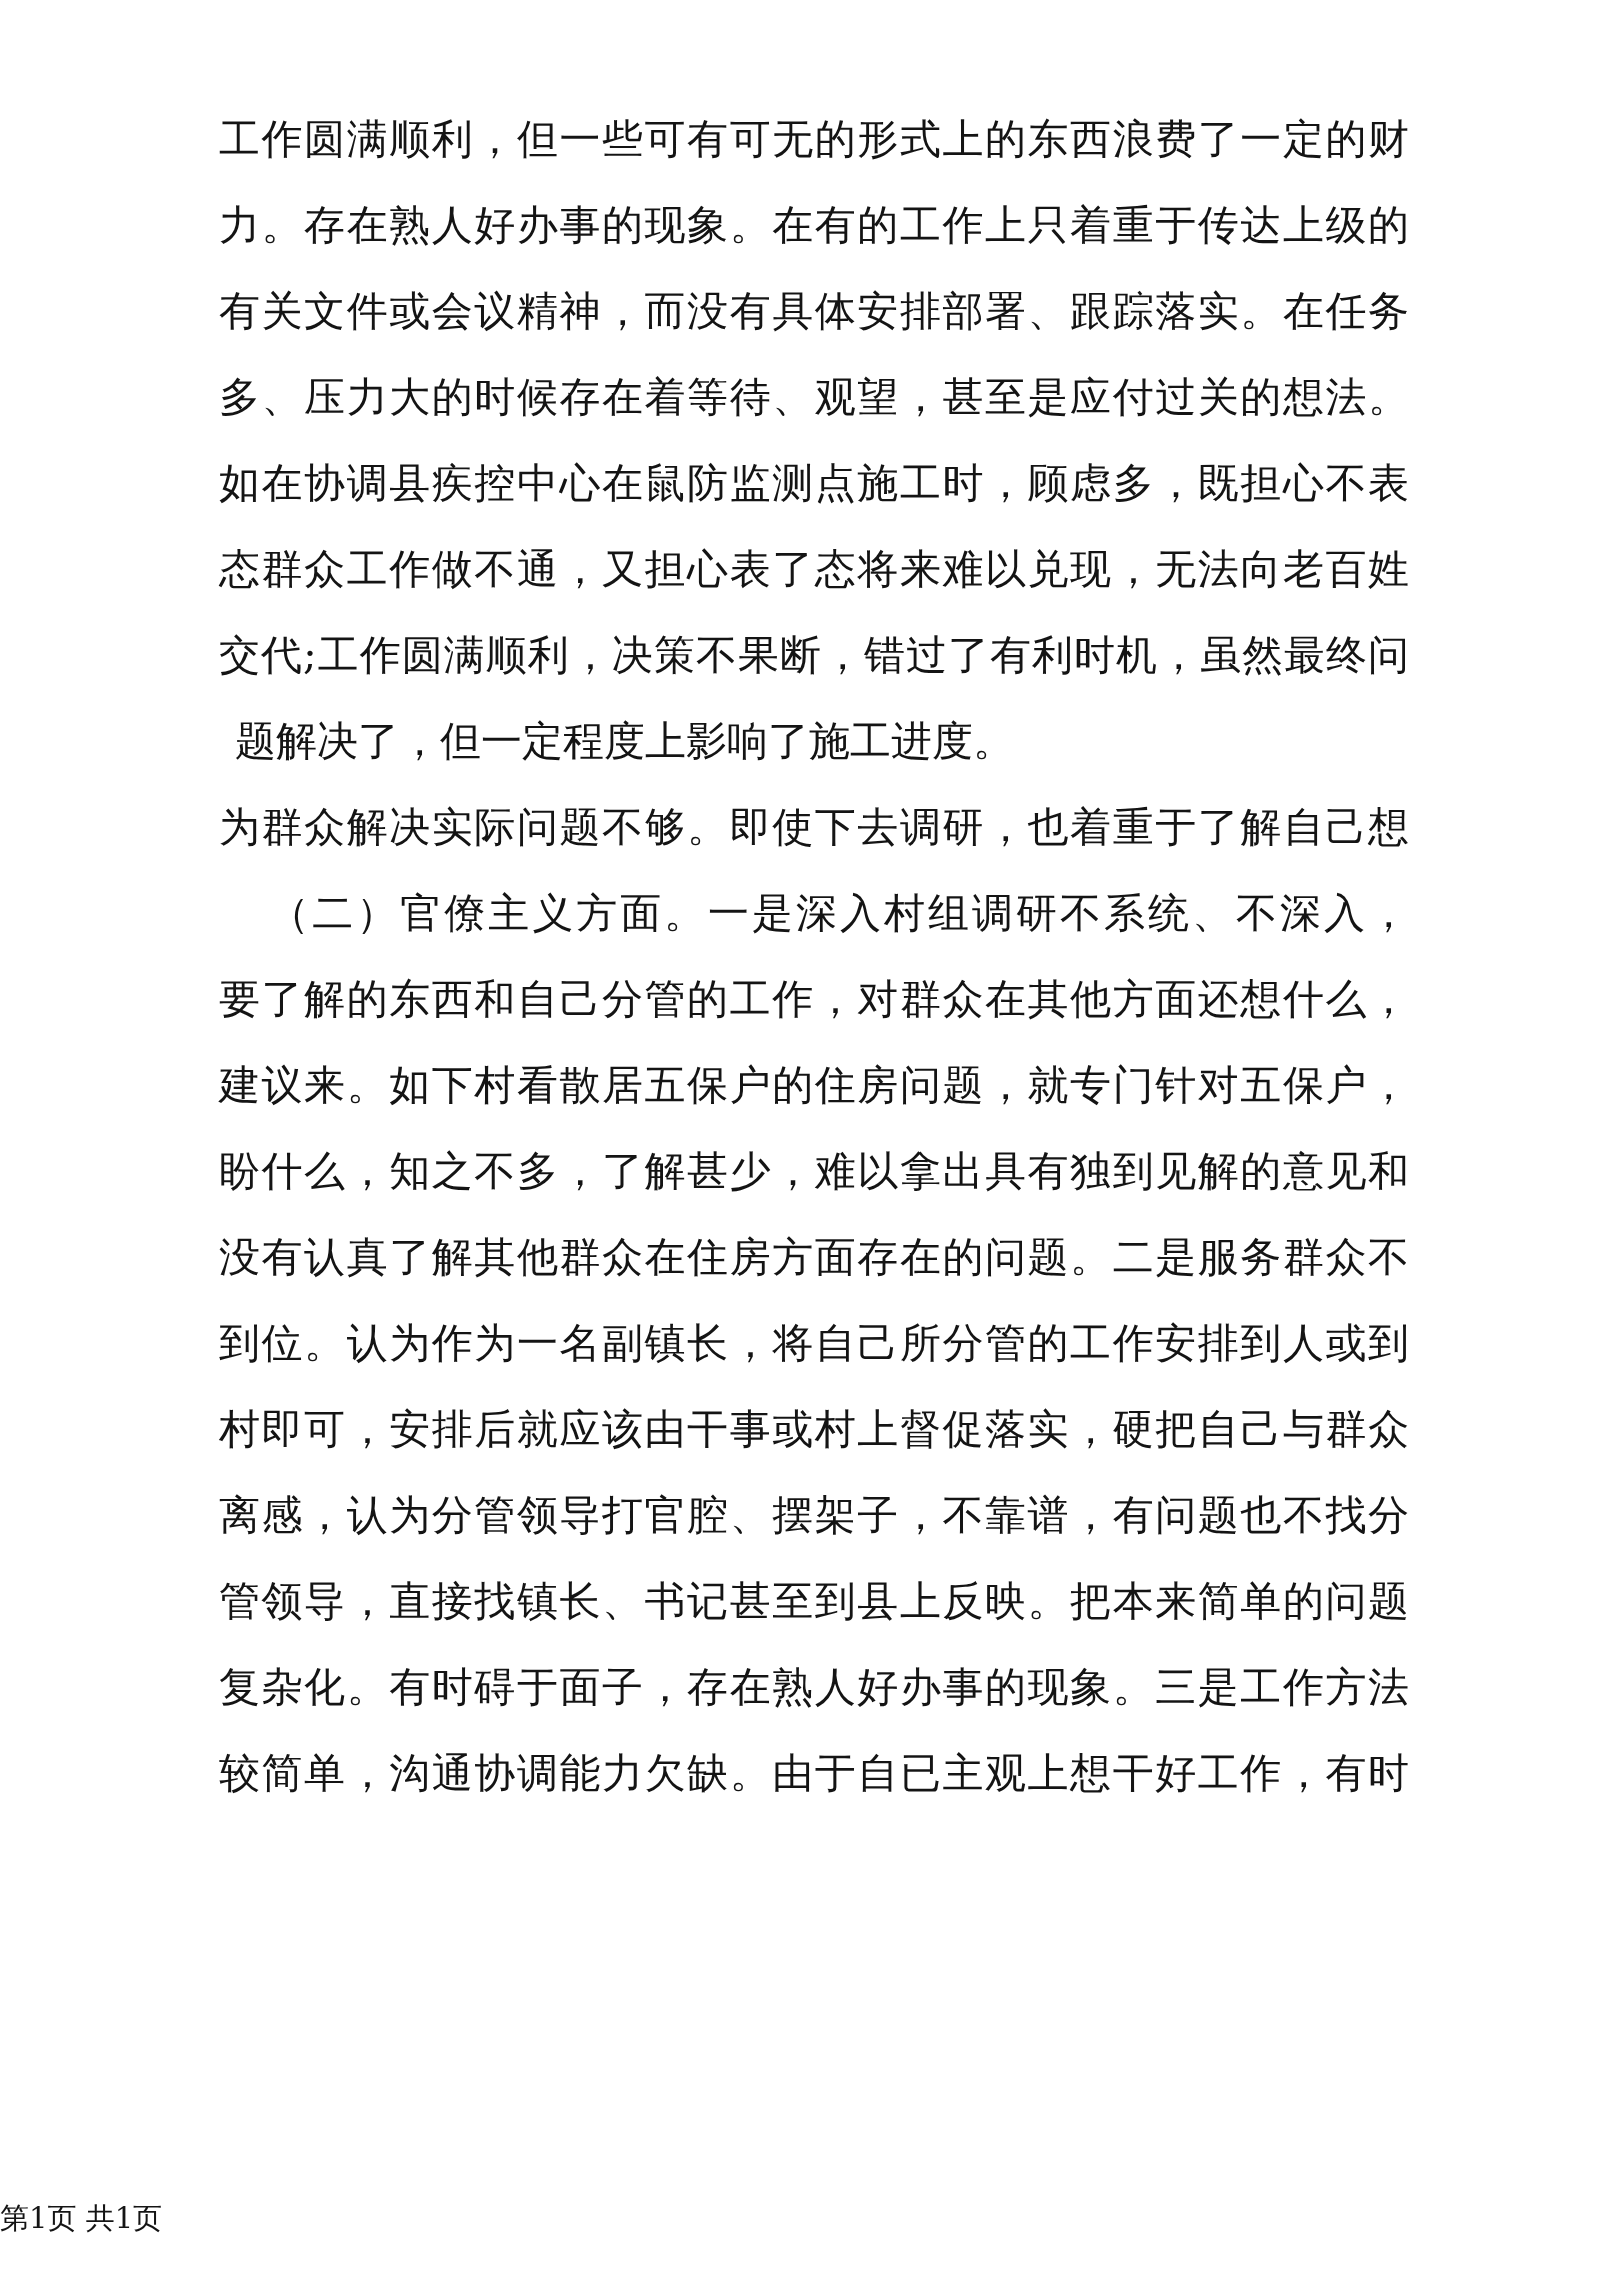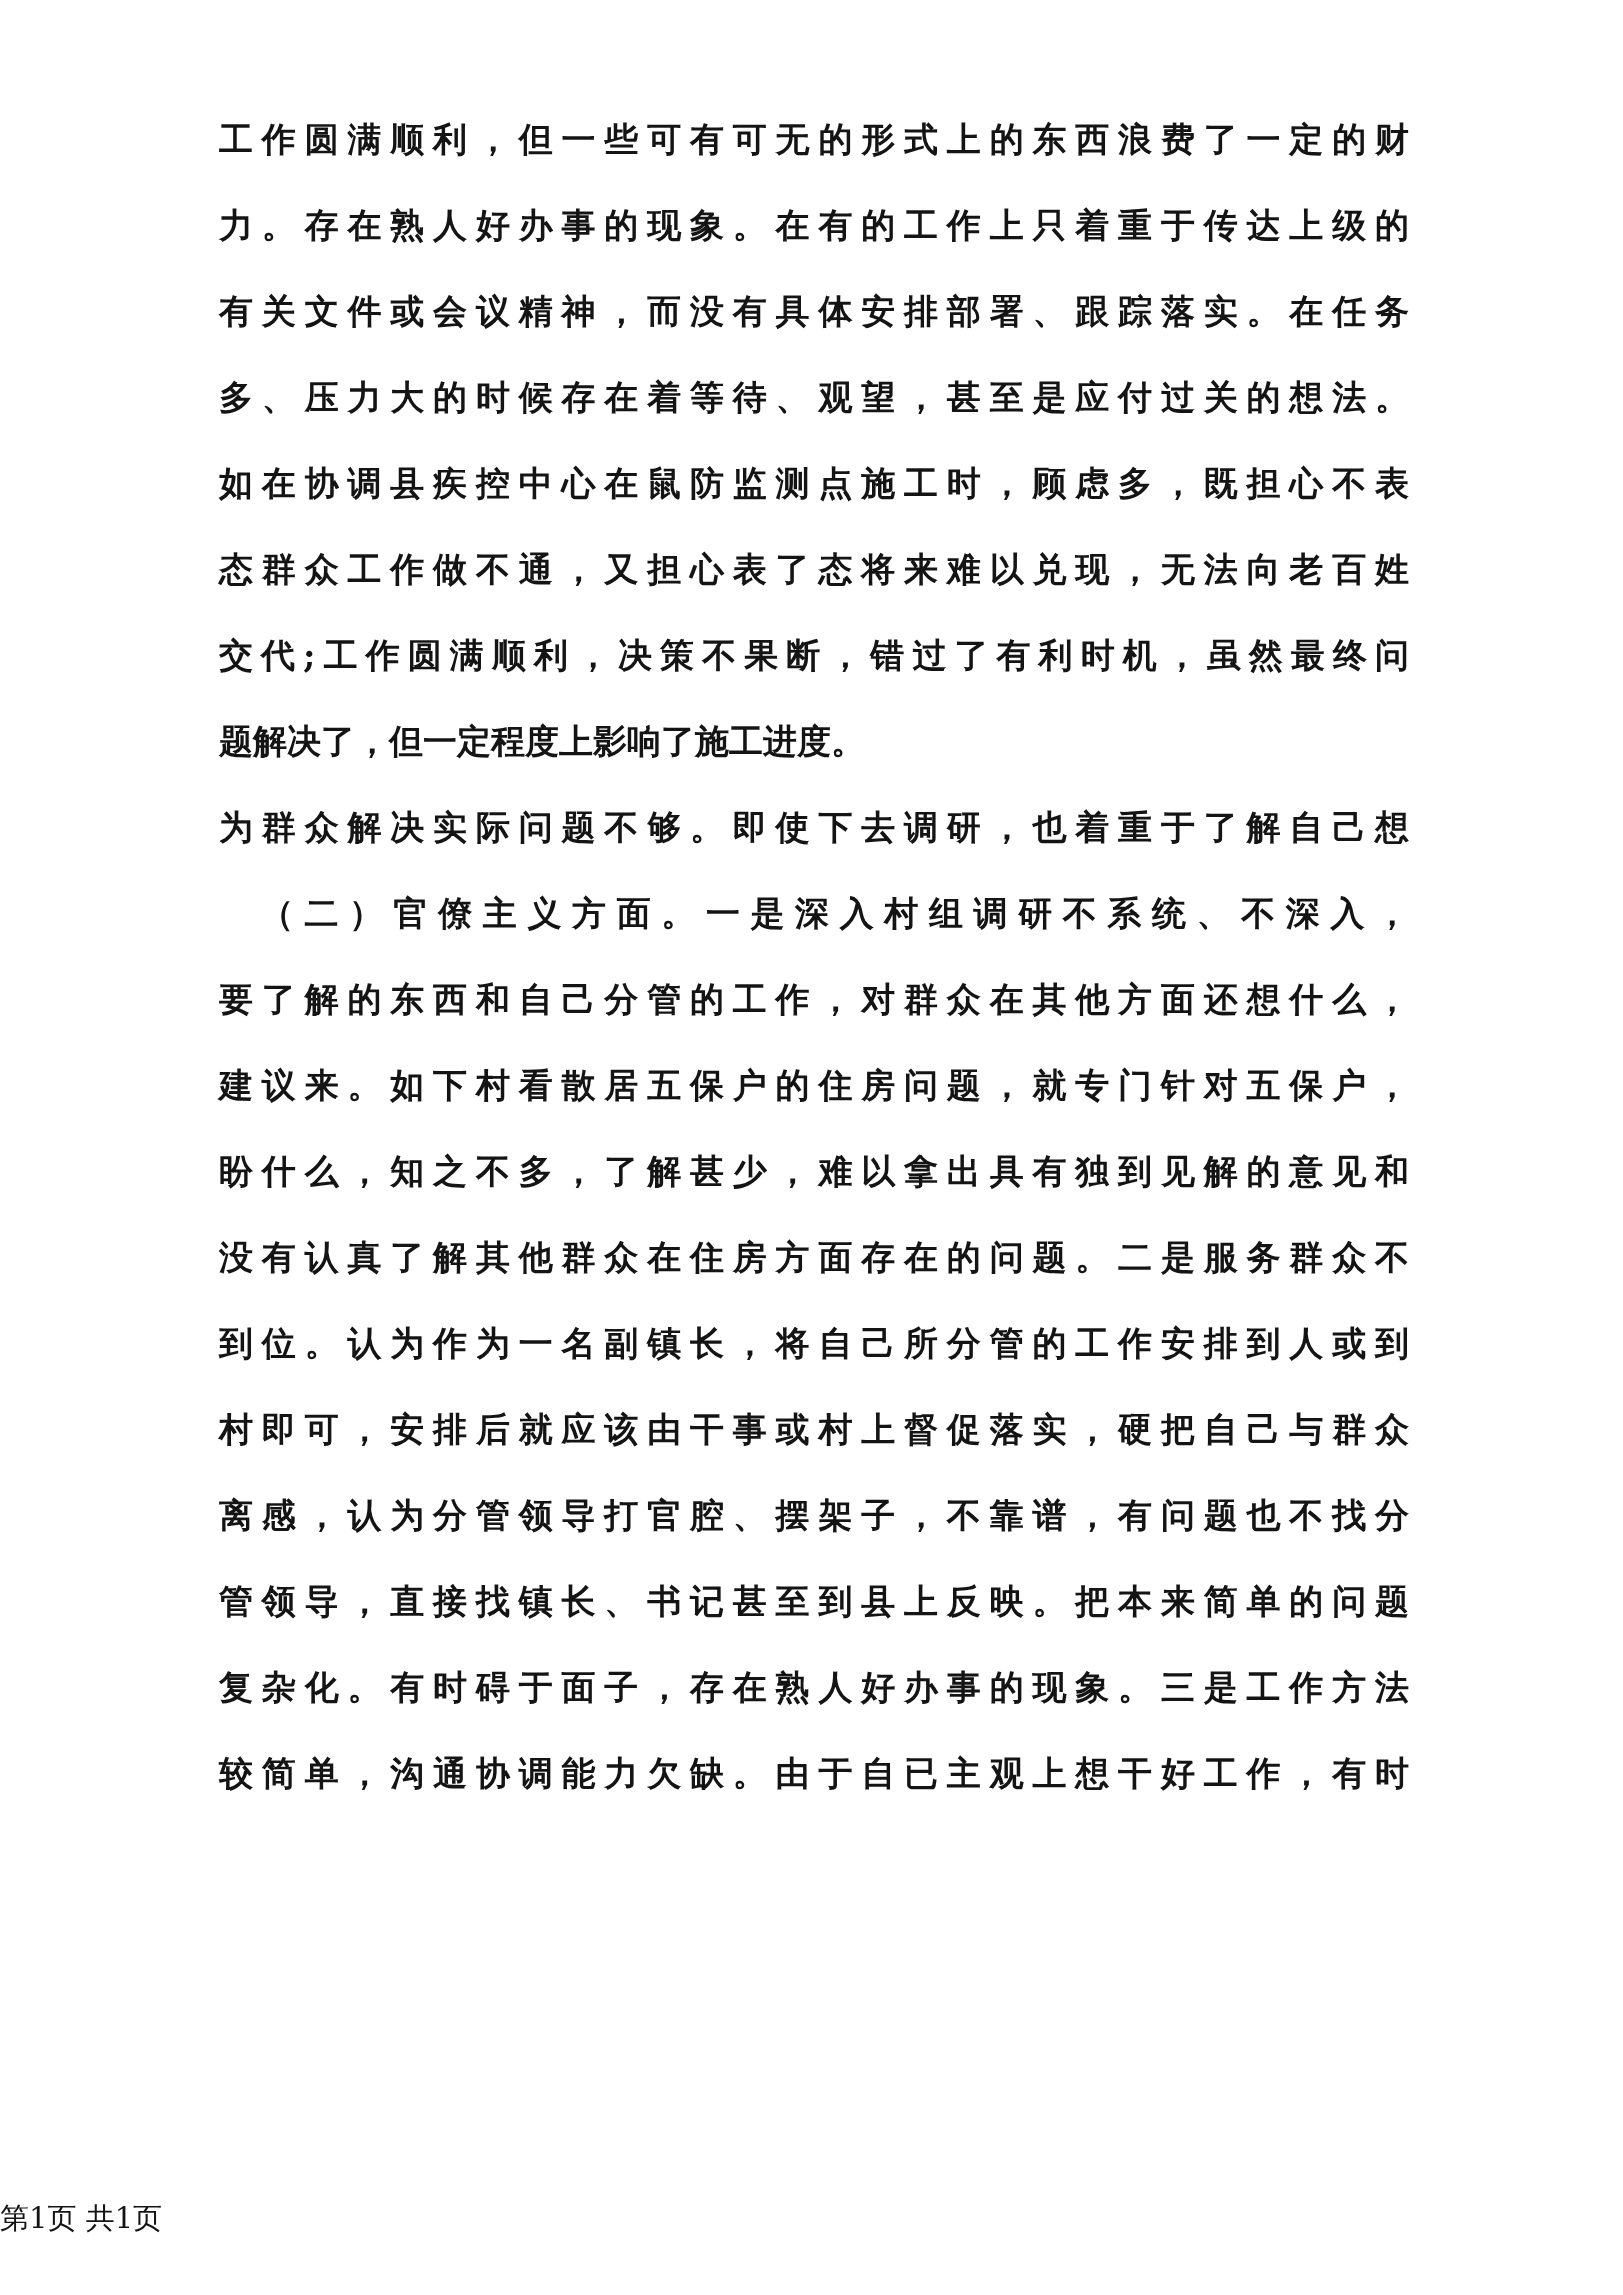--- a/index.html
+++ b/index.html
@@ -24,30 +24,31 @@
     position: absolute;
     left: 219px;
     top: 96px;
     width: 1190px;
   }
   .paragraph {
     margin: 0;
     padding: 0;
   }
   .line {
-    font-size: 34px;
+    font-size: 41px;
     line-height: 86px;
     height: 86px;
     text-align: justify;
     text-align-last: justify;
     letter-spacing: 0;
-    font-weight: 700;
+    font-weight: 400;
   }
   .line--end {
     text-align-last: left;
+    margin-left: 16px;
   }
   .line--indent {
     text-indent: 1.2em;
   }
   .footer {
     position: absolute;
     left: 0;
     right: 0;
     top: 2196px;
     text-align: left;

